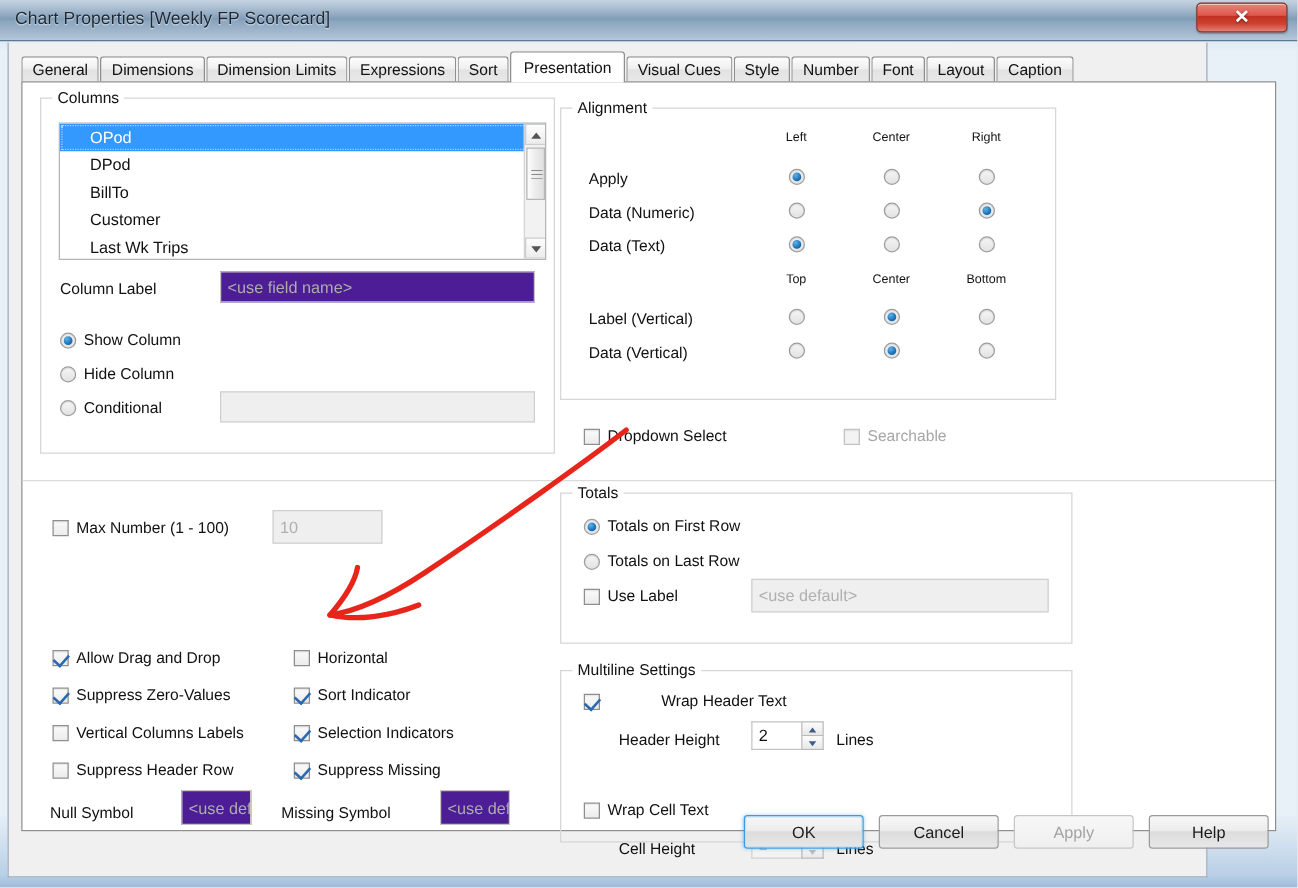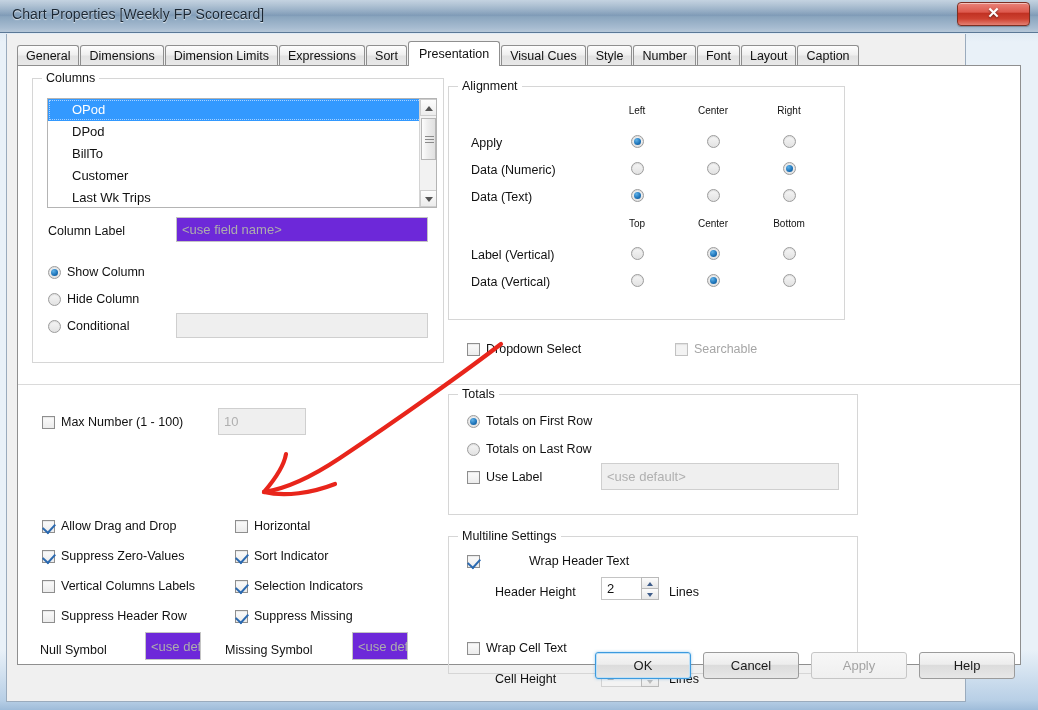--- a/index.html
+++ b/index.html
@@ -123,21 +123,21 @@
     position:absolute; left:1px; top:19px; width:15px; height:42px;
     background:linear-gradient(to right,#fdfdfd,#ededed 45%,#e0e0e0);
     border:1px solid #b6b6b6; cursor:pointer;
   }
   #sb-thumb:after{
     content:""; position:absolute; left:3px; top:17px; width:9px; height:7px;
     background:repeating-linear-gradient(to bottom,#8a8a8a 0 1px,transparent 1px 3px);
   }
   
   .textbox {
-    position:absolute; background:#6d28d9; border:1px solid #c4c4c4;
+    position:absolute; background:#4c1d95; border:1px solid #c4c4c4;
     font-size:13px; color:#111; padding:0 5px; line-height:1;
     display:flex; align-items:center; overflow:hidden; white-space:nowrap;
   }
   .textbox.ph { color:#adadad; }
   .textbox.disabled { background:#efefef; border-color:#cfcfcf; color:#b0b0b0; }
   
   .ctl { position:absolute; display:flex; align-items:center; white-space:nowrap; cursor:pointer; }
   .ctl .lbl { margin-left:6px; font-size:12.5px; color:#111; }
   .ctl.dis .lbl { color:#a6a6a6; }
   .radio {

